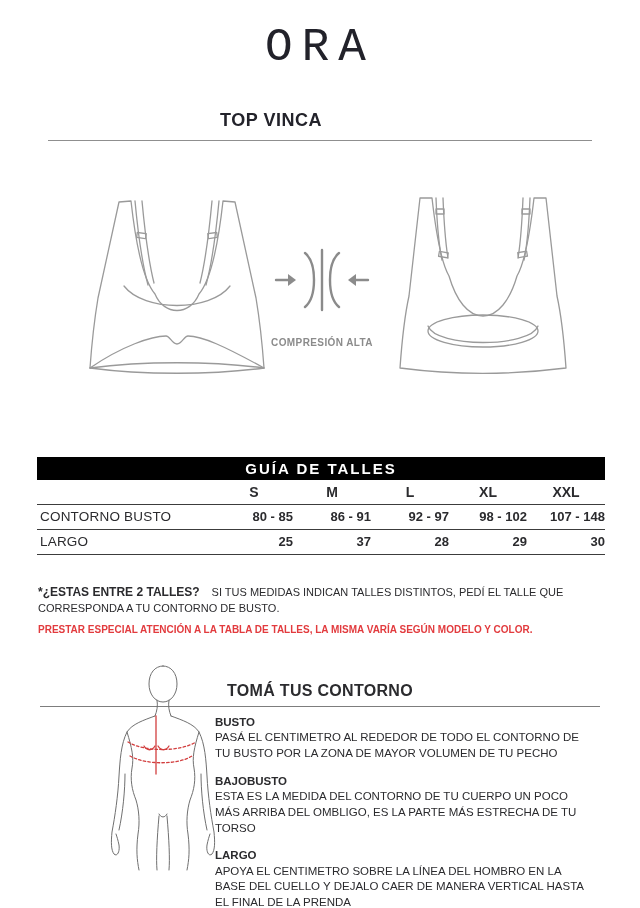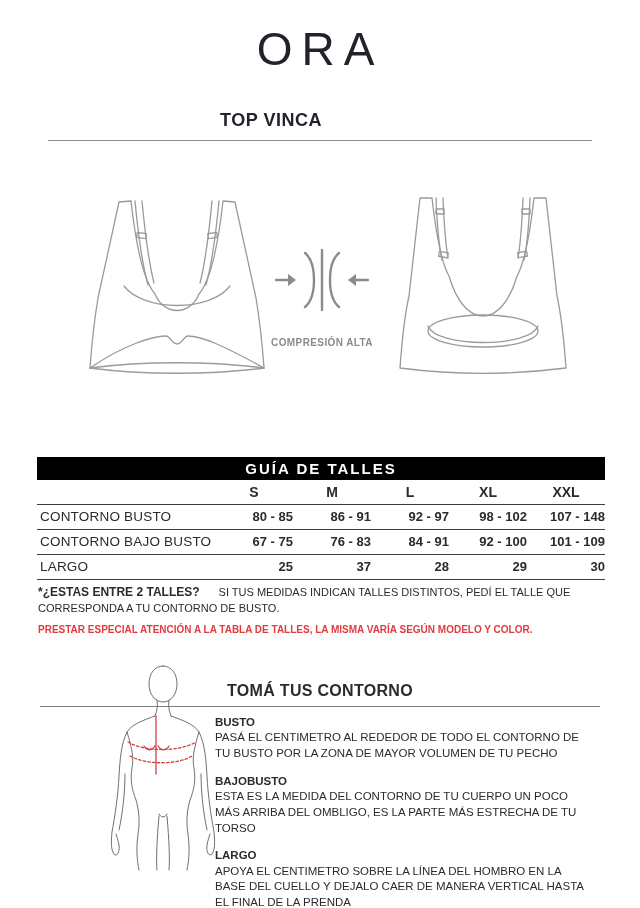--- a/index.html
+++ b/index.html
@@ -1,20 +1,20 @@
 <!DOCTYPE html>
 <html><head>
 <meta charset="utf-8">
 <style>
   html,body{margin:0;padding:0;background:#ffffff;}
   .page{position:relative;width:640px;height:908px;background:#ffffff;overflow:hidden;
         font-family:"Liberation Sans",sans-serif;color:#2b2b2e;}
 
   .logo{position:absolute;top:22px;left:0;width:640px;text-align:center;
-        font-family:Liberation Sans, sans-serif;font-size:46px;font-weight:400;
+        font-family:Liberation Mono, monospace;font-size:46px;font-weight:400;
         letter-spacing:9px;color:#22222a;}
 
   .product-title{position:absolute;top:110px;left:0;width:542px;text-align:center;
         font-size:18px;font-weight:bold;letter-spacing:0.5px;color:#23232b;}
   .title-rule{position:absolute;top:140px;left:48px;width:544px;height:0;
         border-top:1px solid #8f8f8f;}
 
   .bra-front{position:absolute;top:188px;left:82px;}
   .bra-back{position:absolute;top:188px;left:396px;}
 
@@ -28,21 +28,21 @@
   .size-guide table{width:100%;border-collapse:collapse;table-layout:fixed;margin-top:1px;}
   .size-guide th{font-size:14px;font-weight:bold;text-align:center;padding:3px 0 4px;}
   .size-guide thead tr{border-bottom:1.5px solid #3c3c3c;}
   .size-guide tbody tr{border-bottom:1.5px solid #3c3c3c;}
   .size-guide td{font-size:13px;font-weight:bold;text-align:right;padding:4px 0 5px;}
   .size-guide td.rowlabel{font-weight:normal;text-align:left;font-size:13.5px;
         letter-spacing:0.2px;padding-left:3px;}
 
   .notes{position:absolute;top:584px;left:38px;width:560px;font-size:11px;line-height:1.45;}
   .notes p{margin:0;}
-  .note-bold{font-weight:bold;font-size:12px;margin-right:19px;}
+  .note-bold{font-weight:bold;font-size:12px;margin-right:12px;}
   .note-warning{color:#e23b3e;font-weight:bold;font-size:10px;margin-top:6px !important;}
 
   .measures-title{position:absolute;top:682px;left:0;width:640px;text-align:center;
         font-size:16px;font-weight:bold;letter-spacing:0.3px;}
   .measures-rule{position:absolute;top:706px;left:40px;width:560px;height:0;
         border-top:1px solid #7d7d7d;}
   .figure{position:absolute;top:664px;left:106px;}
   .measure-items{position:absolute;top:714px;left:215px;width:374px;}
   .measure-item{margin-bottom:11px;}
   .measure-label{font-weight:bold;font-size:11.5px;line-height:1.4;}
@@ -128,28 +128,20 @@
       <tbody>
         <tr>
           <td class="rowlabel">CONTORNO BUSTO</td>
           <td>80 - 85</td>
           <td>86 - 91</td>
           <td>92 - 97</td>
           <td>98 - 102</td>
           <td>107 - 148</td>
         </tr>
         <tr>
-          <td class="rowlabel">CONTORNO BAJO BUSTO</td>
-          <td>67 - 75</td>
-          <td>76 - 83</td>
-          <td>84 - 91</td>
-          <td>92 - 100</td>
-          <td>101 - 109</td>
-        </tr>
-        <tr>
           <td class="rowlabel">LARGO</td>
           <td>25</td>
           <td>37</td>
           <td>28</td>
           <td>29</td>
           <td>30</td>
         </tr>
       </tbody>
     </table>
   </div>

